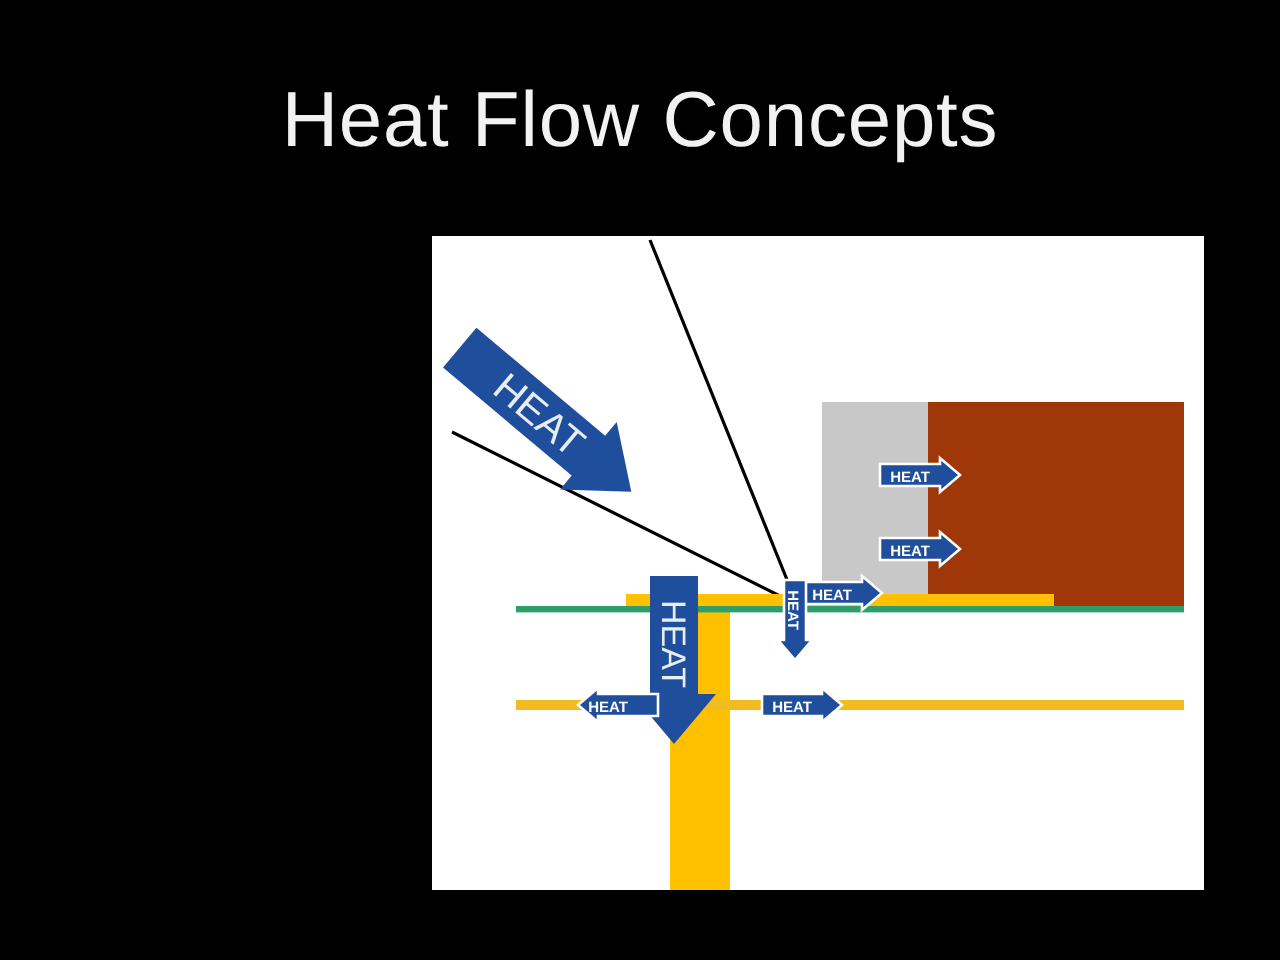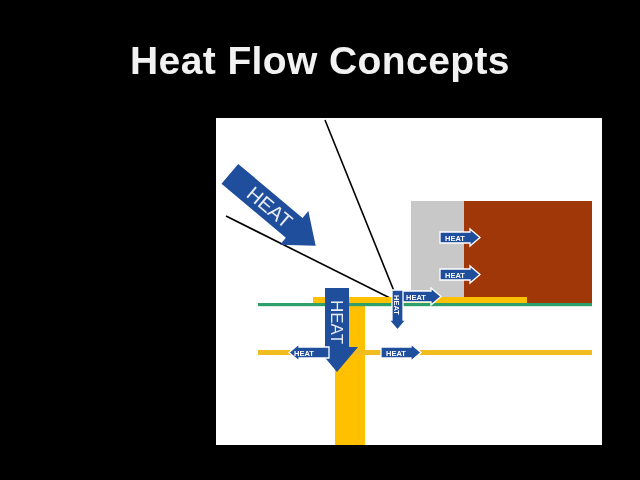--- a/index.html
+++ b/index.html
@@ -20,21 +20,21 @@
     background: #000000;
   }
   #slide-title {
     position: absolute;
     left: 0;
     top: 38px;
     width: 640px;
     text-align: center;
     color: #f2f2f2;
     font-size: 39px;
-    font-weight: 700;
+    font-weight: 400;
     letter-spacing: 0.4px;
     line-height: 46px;
     white-space: nowrap;
   }
   #diagram-panel {
     position: absolute;
     left: 216px;
     top: 118px;
     width: 386px;
     height: 327px;

